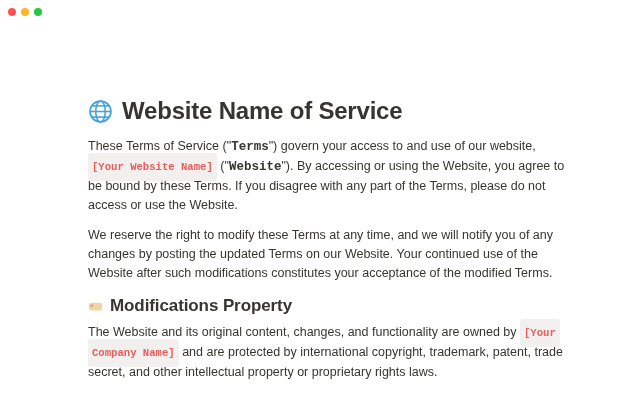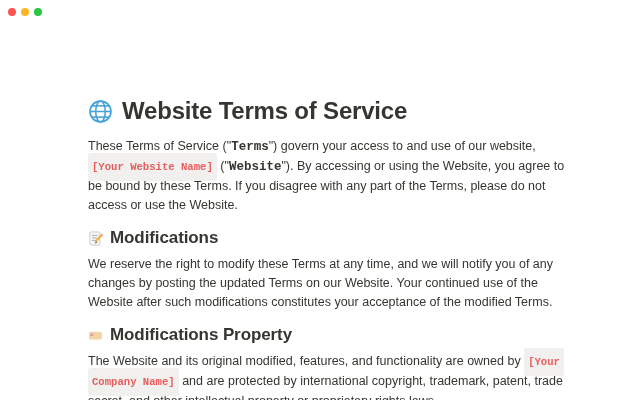--- a/index.html
+++ b/index.html
@@ -73,49 +73,35 @@
     <h1>
       <span class="icon">
         <svg width="25" height="25" viewBox="0 0 24 24" fill="none">
           <circle cx="12" cy="12" r="10" stroke="#45a3d8" stroke-width="1.7"></circle>
           <ellipse cx="12" cy="12" rx="4.6" ry="10" stroke="#45a3d8" stroke-width="1.5"></ellipse>
           <line x1="2.2" y1="12" x2="21.8" y2="12" stroke="#45a3d8" stroke-width="1.5"></line>
           <line x1="3.6" y1="6.6" x2="20.4" y2="6.6" stroke="#45a3d8" stroke-width="1.5"></line>
           <line x1="3.6" y1="17.4" x2="20.4" y2="17.4" stroke="#45a3d8" stroke-width="1.5"></line>
         </svg>
       </span>
-      <span>Website Terms of Service</span>
+      <span>Website Name of Service</span>
     </h1>
 
     <p><span>These Terms of Service ("</span><span class="bold">Terms</span><span>") govern your access to and use of our website, </span><span class="code">[Your Website Name]</span><span> ("</span><span class="bold">Website</span><span>"). By accessing or using the Website, you agree to be bound by these Terms. If you disagree with any part of the Terms, please do not access or use the Website.</span></p>
 
-    <h2>
-      <span class="icon">
-        <svg width="15" height="15" viewBox="0 0 24 24" fill="none">
-          <rect x="3" y="1.5" width="16" height="21" rx="2" fill="#f7f7f5" stroke="#c8c6c1" stroke-width="1.4"></rect>
-          <line x1="6.5" y1="7" x2="15.5" y2="7" stroke="#adaba5" stroke-width="1.5"></line>
-          <line x1="6.5" y1="11" x2="14" y2="11" stroke="#adaba5" stroke-width="1.5"></line>
-          <line x1="6.5" y1="15" x2="12" y2="15" stroke="#adaba5" stroke-width="1.5"></line>
-          <line x1="21.5" y1="7" x2="12.5" y2="16" stroke="#f2b13d" stroke-width="3.4" stroke-linecap="round"></line>
-          <path d="M12.8 16.4 L11 20.3 L14.9 18.5 Z" fill="#6b5b45"></path>
-          <line x1="22.6" y1="5.9" x2="21.6" y2="6.9" stroke="#ef9fb0" stroke-width="3.2" stroke-linecap="round"></line>
-        </svg>
-      </span>
-      <span>Modifications</span>
-    </h2>
 
     <p><span>We reserve the right to modify these Terms at any time, and we will notify you of any changes by posting the updated Terms on our Website. Your continued use of the Website after such modifications constitutes your acceptance of the modified Terms.</span></p>
 
     <h2>
       <span class="icon">
         <svg width="15" height="15" viewBox="0 0 24 24" fill="none">
           <rect x="1.5" y="6" width="21" height="12.5" rx="3" fill="#f0d6a6"></rect>
           <circle cx="6" cy="10.8" r="1.9" fill="#e2738a"></circle>
           <circle cx="6" cy="10.8" r="0.8" fill="#f6e3bd"></circle>
         </svg>
       </span>
       <span>Modifications Property</span>
     </h2>
 
-    <p><span>The Website and its original modified, features, and functionality are owned by </span><span class="code">[Your Company Name]</span><span> and are protected by international copyright, trademark, patent, trade secret, and other intellectual property or proprietary rights laws.</span></p>
+    <p><span>The Website and its original content, changes, and functionality are owned by </span><span class="code">[Your Company Name]</span><span> and are protected by international copyright, trademark, patent, trade secret, and other intellectual property or proprietary rights laws.</span></p>
 
   </div>
 </div>
 
 </body></html>

